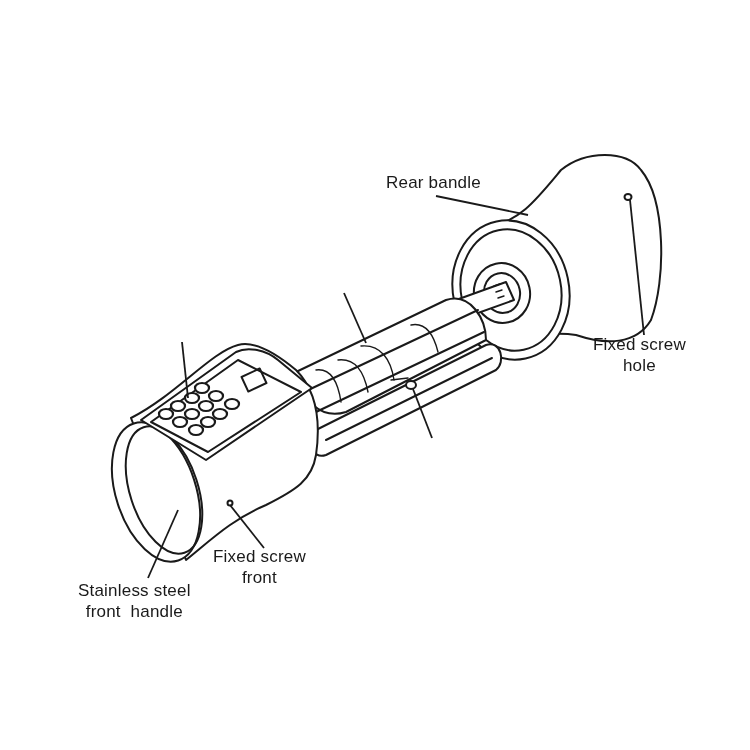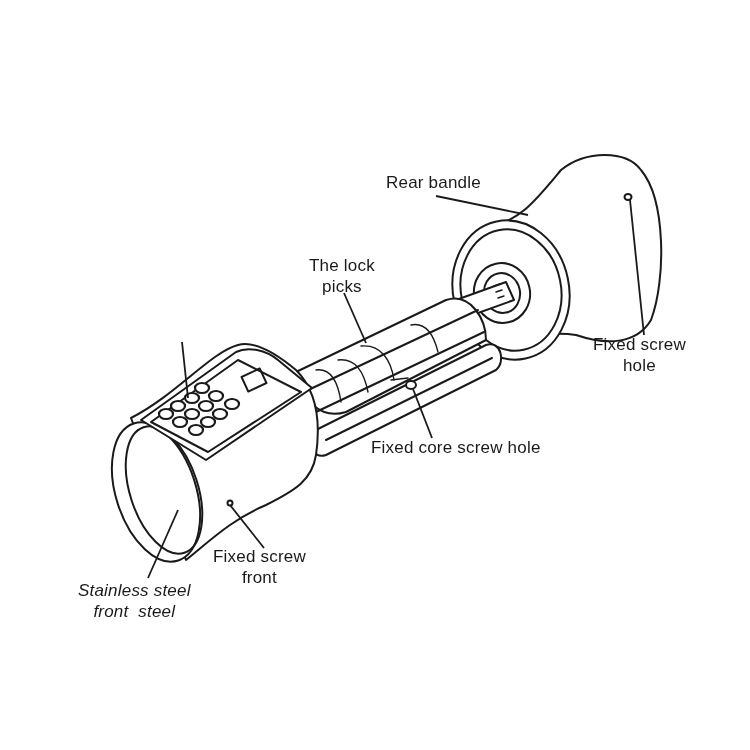--- a/index.html
+++ b/index.html
@@ -91,37 +91,30 @@
     <line class="leader" x1="214" y1="505" x2="248" y2="548"></line>
     <line class="leader" x1="162" y1="510" x2="132" y2="578"></line>
   </g>
 </svg>
 
 
 <div class="label" style="left:370px; top:172px;">
   <span>Rear bandle</span>
 </div>
 
-<div class="label" style="left:293px; top:255px;">
-  <span>The lock</span>
-  <span>picks</span>
-</div>
 
 
 <div class="label" style="left:577px; top:334px;">
   <span>Fixed screw</span>
   <span>hole</span>
 </div>
 
-<div class="label" style="left:355px; top:437px;">
-  <span>Fixed core screw hole</span>
-</div>
 
 <div class="label" style="left:197px; top:546px;">
   <span>Fixed screw</span>
   <span>front</span>
 </div>
 
-<div class="label" style="left:62px; top:580px;font-style:italic;">
+<div class="label" style="left:62px; top:580px;">
   <span>Stainless steel</span>
-  <span style="white-space:pre;">front  steel</span>
+  <span style="white-space:pre;">front  handle</span>
 </div>
 </div>
 
 </body></html>

